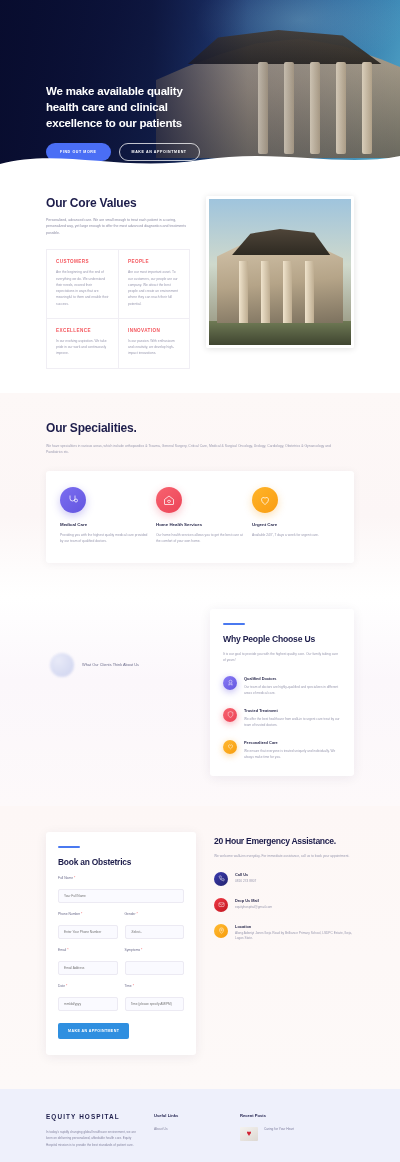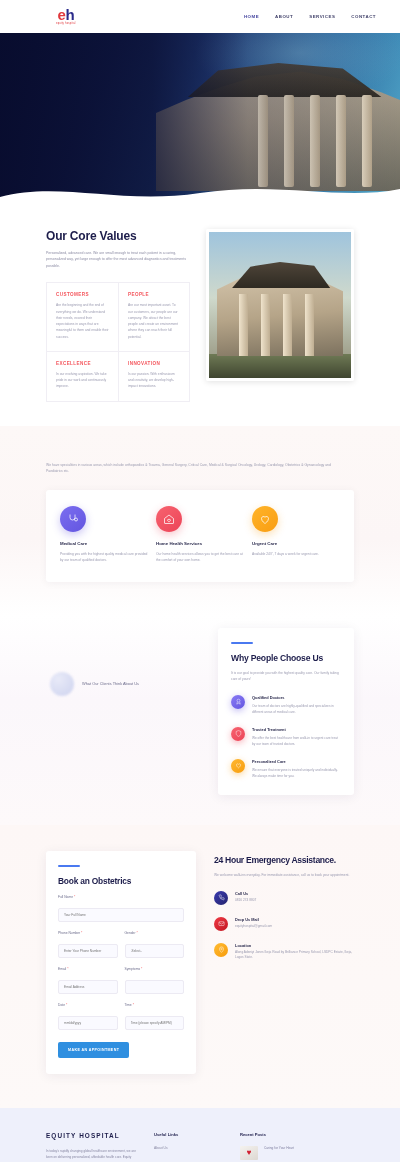--- a/index.html
+++ b/index.html
@@ -138,21 +138,21 @@
   .spec-icon.pink { background:linear-gradient(140deg,#f7636f,#ec4458); box-shadow:0 3px 9px rgba(236,68,88,.3); }
   .spec-icon.orange { background:linear-gradient(140deg,#ffb429,#f99d12); box-shadow:0 3px 9px rgba(249,157,18,.3); }
   .spec-icon svg { width:12px; height:12px; fill:none; stroke:#fff; stroke-width:1.5; }
   .spec-name { font-size:4.4px; font-weight:bold; color:#2a2a4d; }
   .spec-text { font-size:3.3px; line-height:1.95; color:#9a9ab0; margin-top:5px; }
 
   
   .why {
     position:relative; padding:16px 46px 30px 46px;
     background:linear-gradient(180deg,#ffffff 0%,#fbf7fb 40%,#fdf9fa 100%);
-    display:flex; gap:22px;
+    display:flex; gap:14px;
   }
   .why-left { width:150px; position:relative; padding-top:42px; }
   .testi-blob {
     position:absolute; left:4px; top:40px; width:24px; height:24px; border-radius:50%;
     background:radial-gradient(circle at 35% 30%, #e8eaf8, #cdd2ee);
     filter:blur(1.2px);
   }
   .testi-label { position:absolute; left:36px; top:49px; font-size:3.9px; color:#6d6d8c; }
   .why-card {
     flex:1; background:#ffffff; border-radius:3px;
@@ -229,45 +229,40 @@
     content:"♥"; position:absolute; left:50%; top:48%; transform:translate(-50%,-50%);
     color:#d12030; font-size:8px; line-height:1;
   }
   .post-title { font-size:3.2px; color:#7f7fa0; line-height:1.6; }
 </style>
 </head>
 <body>
 
 <div class="page">
 
-  <div class="navbar">
-    <div class="logo">
-      <div class="logo-mark"><span class="logo-e">e</span><span class="logo-h">h</span></div>
-      <div class="logo-sub">equity hospital</div>
-    </div>
-    <div class="nav-links">
-      <div class="nav-link active">HOME</div>
-      <div class="nav-link">ABOUT</div>
-      <div class="nav-link">SERVICES</div>
-      <div class="nav-link">CONTACT</div>
-    </div>
-  </div>
 
   <div class="hero">
     <div class="hero-photo"></div>
     <div class="house"></div>
     <div class="house-roof"></div>
     <div class="house-cols">
       <div class="house-col"></div>
         <div class="house-col"></div>
         <div class="house-col"></div>
       <div class="house-col"></div>
         <div class="house-col"></div>
     </div>
     <div class="hero-shade"></div>
+    <div class="hero-inner">
+      <div class="hero-title">We make available quality health care and clinical excellence to our patients</div>
+      <div class="hero-btns">
+        <button class="btn-primary">FIND OUT MORE</button>
+        <button class="btn-outline">MAKE AN APPOINTMENT</button>
+      </div>
+    </div>
     <div class="hero-wave">
       <svg viewBox="0 0 400 26" preserveAspectRatio="none">
         <path d="M0,18 C60,2 120,26 200,14 C280,2 340,22 400,10 L400,26 L0,26 Z" fill="#ffffff"></path>
       </svg>
     </div>
   </div>
 
   <div class="core">
     <div class="core-left">
       <div class="section-title">Our Core Values</div>
@@ -301,20 +296,21 @@
             <div class="cp-col"></div>
             <div class="cp-col"></div>
             <div class="cp-col"></div>
             <div class="cp-col"></div>
           </div>
       </div>
     </div>
   </div>
 
   <div class="spec">
+    <div class="section-title">Our Specialities.</div>
     <div class="spec-sub">We have specialities in various areas, which include orthopaedics &amp; Trauma, General Surgery, Critical Care, Medical &amp; Surgical Oncology, Urology, Cardiology, Obstetrics &amp; Gynaecology and Paediatrics etc.</div>
     <div class="spec-cards">
       <div class="spec-card">
         <div class="spec-icon purple">
           <svg viewBox="0 0 24 24">
               <path d="M6 3v6a5 5 0 0 0 10 0V3"></path>
               <circle cx="18" cy="13" r="3"></circle>
             </svg>
         </div>
         <div class="spec-name">Medical Care</div>
@@ -433,21 +429,21 @@
         <div class="field">
           <label class="field-label"><span>Time</span> <span class="req">*</span></label>
           <input type="text" placeholder="Time (please specify AM/PM)" style="">
         </div>
       </div>
 
       <button class="submit-btn">MAKE AN APPOINTMENT</button>
     </div>
 
     <div class="emerg">
-      <div class="emerg-title">24 Hour Emergency Assistance.</div>
+      <div class="emerg-title">20 Hour Emergency Assistance.</div>
       <div class="emerg-sub">We welcome walk-ins everyday. For immediate assistance, call us to book your appointment.</div>
 
       <div class="contact-item">
         <div class="contact-icon navy">
           <svg viewBox="0 0 24 24">
               <path d="M6 3h4l2 5-3 2a12 12 0 0 0 5 5l2-3 5 2v4a2 2 0 0 1-2 2A17 17 0 0 1 4 5a2 2 0 0 1 2-2z"></path>
             </svg>
         </div>
         <div>
           <div class="contact-name">Call Us</div>

